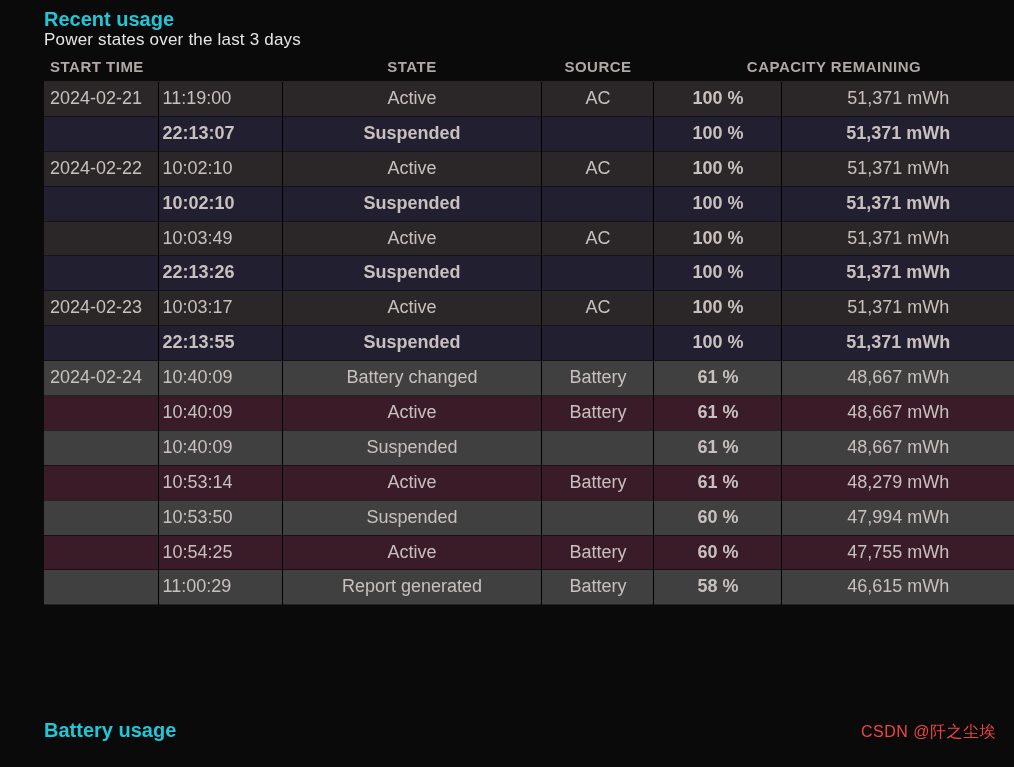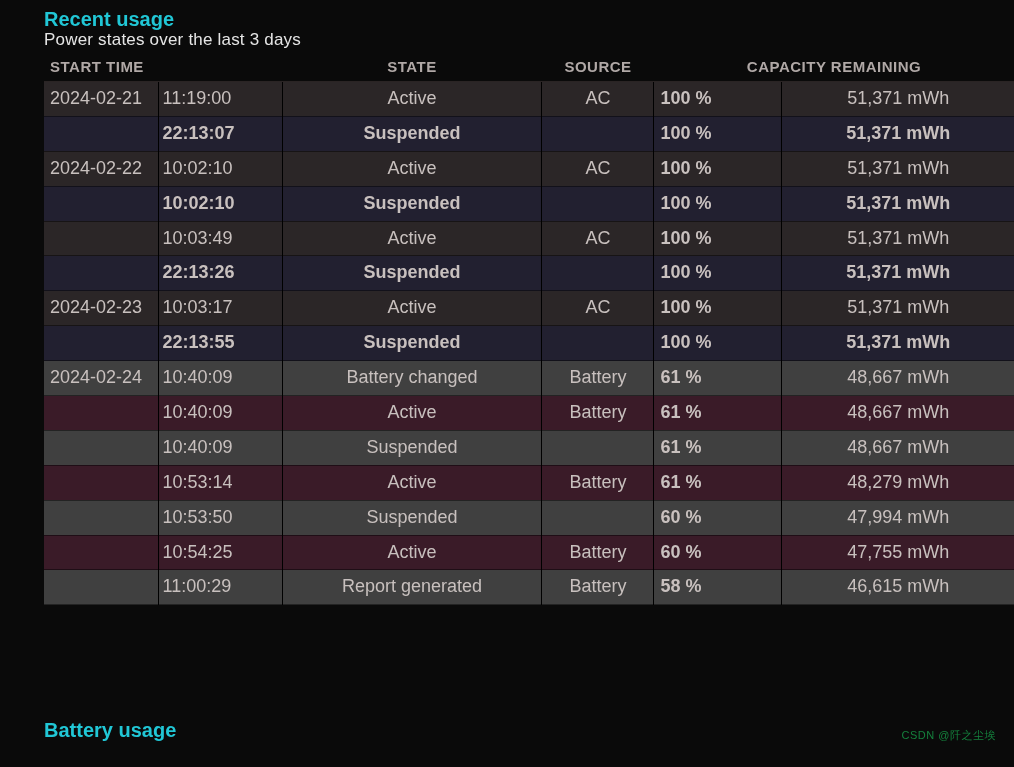--- a/index.html
+++ b/index.html
@@ -57,36 +57,36 @@
     font-weight: 400;
     color: #c8c0be;
     font-size: 18px;
     line-height: 1.55;
     white-space: nowrap;
   }
   tbody td.date-cell { text-align: left; padding-left: 6px; border-left: none; width: 114px; }
   tbody td.time-cell { text-align: left; padding-left: 4px; width: 124px; }
   tbody td.state-cell { text-align: center; }
   tbody td.source-cell { text-align: center; width: 112px; }
-  tbody td.pct-cell { text-align: left; font-weight: 600; width: 128px; }
+  tbody td.pct-cell { text-align: center; font-weight: 600; width: 128px; }
   tbody td.mwh-cell { text-align: center; width: 232px; border-right: none; }
 
   tr.ac.even td { background: #2b2627; }
   tr.ac.odd  td { background: #222030; font-weight: bold; }
   tr.batt.even td { background: #404040; }
   tr.batt.odd  td { background: #3a1b28; }
 
   .second-block { margin-top: 112px; }
 
   .watermark {
     position: absolute;
     right: 18px;
     bottom: 24px;
-    color: #15803d;
-    font-size: 11px;
+    color: #ef4444;
+    font-size: 16px;
     font-weight: 300;
     letter-spacing: 0.5px;
   }
 </style>
 </head>
 <body>
 
 <div class="container">
 
   <div>

